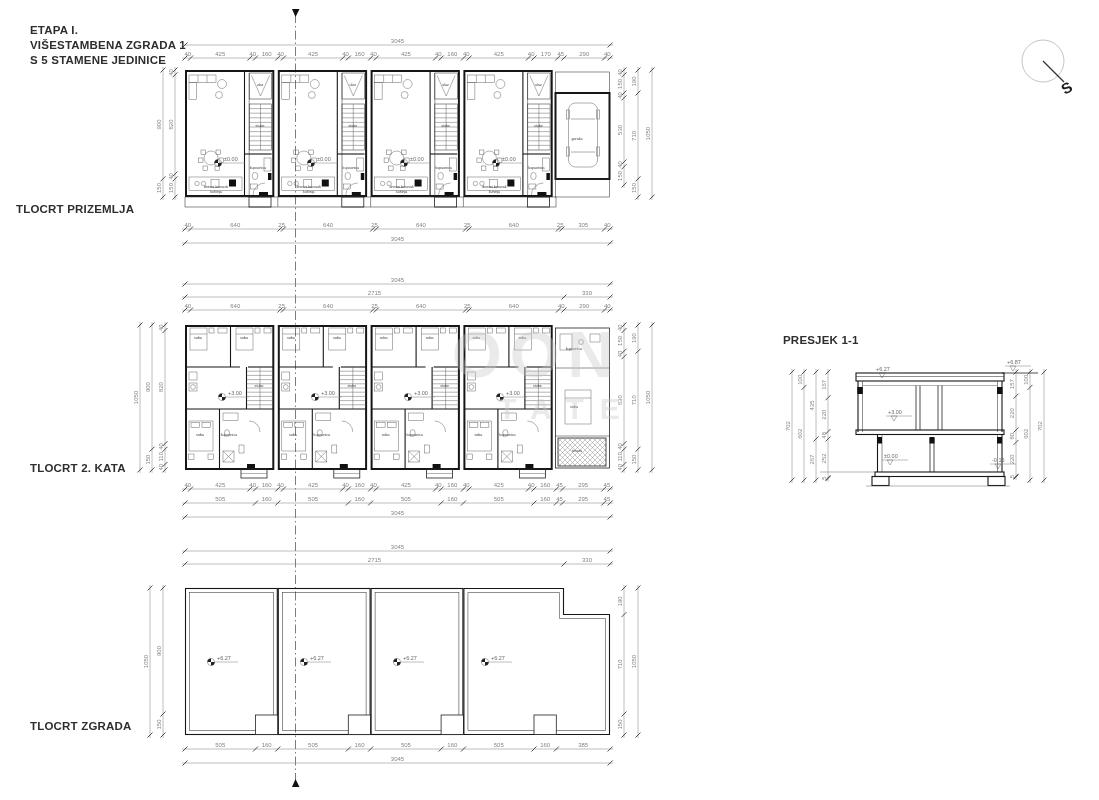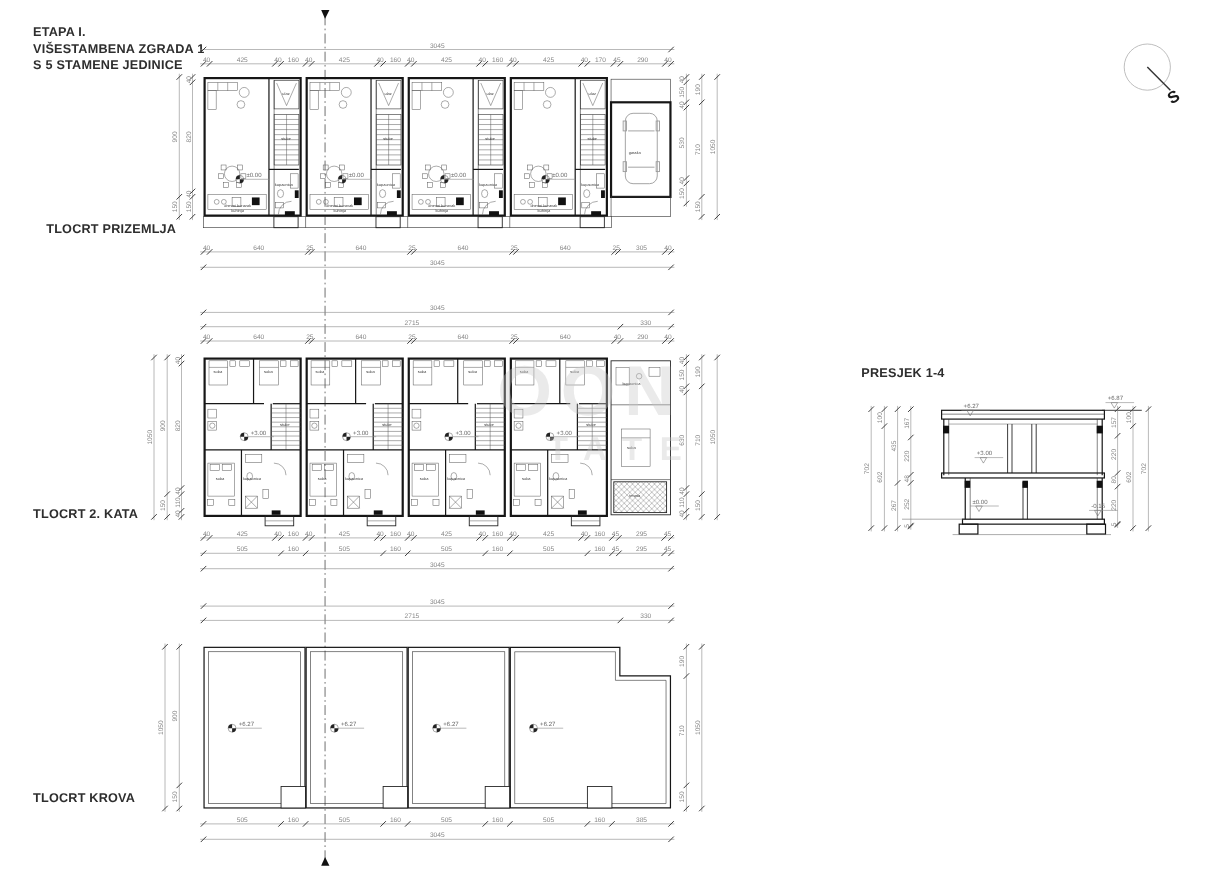--- a/index.html
+++ b/index.html
@@ -28,24 +28,24 @@
   .north-s{fill:#1a1a1a;font:bold 15px "Liberation Sans",sans-serif;}
 </style>
 </head>
 <body>
 
 <div id="canvas">
 
   <div class="lbl" style="left:30px;top:24px">ETAPA I.</div>
   <div class="lbl" style="left:30px;top:39px">VIŠESTAMBENA ZGRADA 1</div>
   <div class="lbl" style="left:30px;top:54px">S 5 STAMENE JEDINICE</div>
-  <div class="lbl" style="left:42px;top:203px">TLOCRT PRIZEMLJA</div>
+  <div class="lbl" style="left:16px;top:203px">TLOCRT PRIZEMLJA</div>
   <div class="lbl" style="left:30px;top:462px">TLOCRT 2. KATA</div>
-  <div class="lbl" style="left:30px;top:720px">TLOCRT KROVA</div>
-  <div class="lbl" style="left:783px;top:334px">PRESJEK 1-4</div>
+  <div class="lbl" style="left:30px;top:720px">TLOCRT ZGRADA</div>
+  <div class="lbl" style="left:783px;top:334px">PRESJEK 1-1</div>
 
   <span class="wm" id="wm1">OON</span>
   <span class="wm" id="wm2">TATE</span>
 
   <svg id="cad" width="1099" height="800" viewBox="0 0 1099 800">
     <defs>
       <pattern id="xh" width="5" height="5" patternUnits="userSpaceOnUse">
         <path d="M0,5 L5,0 M0,0 L5,5" stroke="#777" stroke-width="0.4"></path>
       </pattern>
 

